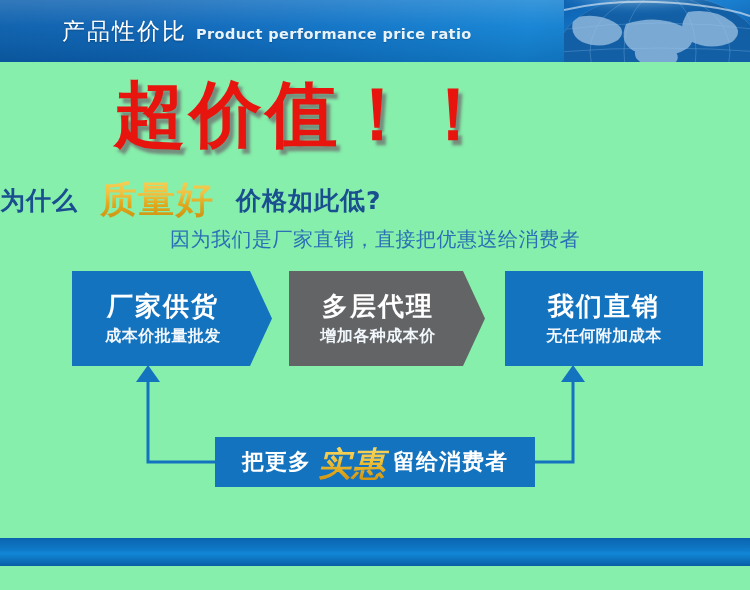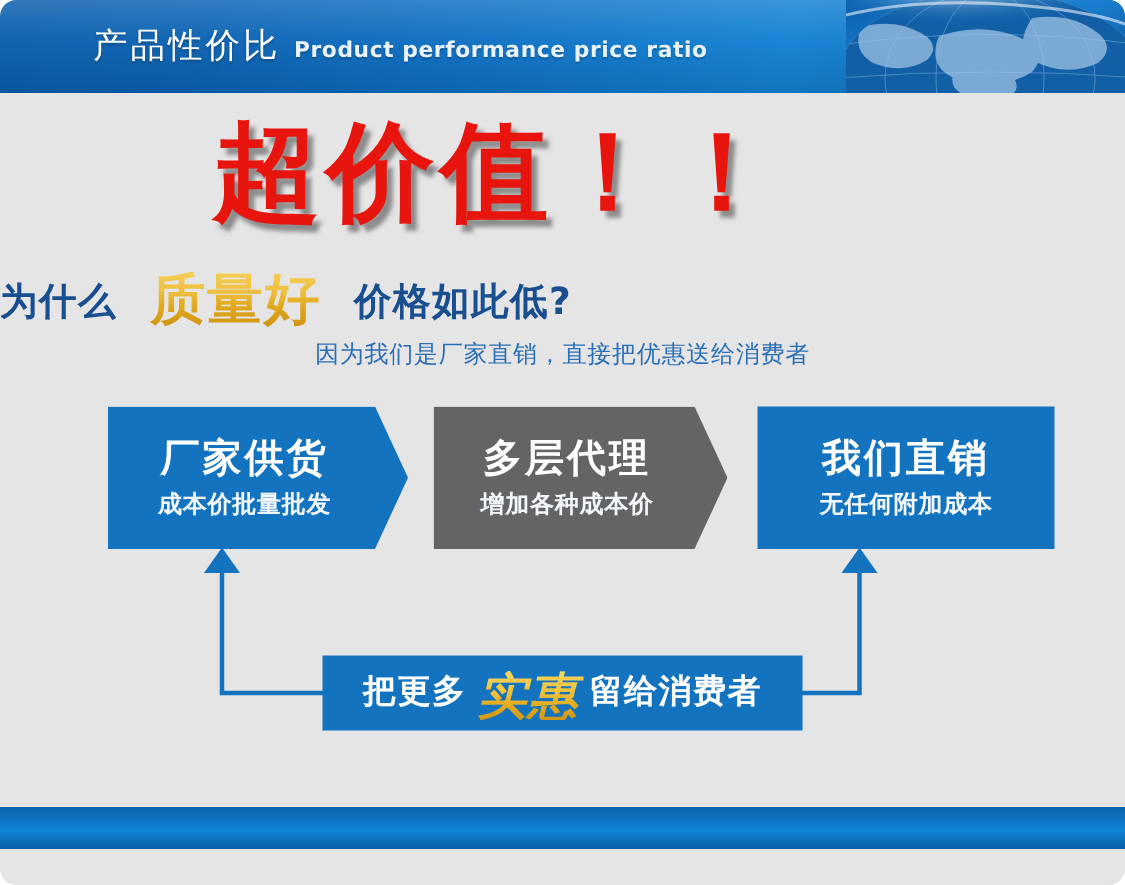--- a/index.html
+++ b/index.html
@@ -12,23 +12,22 @@
     height: 590px;
     font-family: "DejaVu Sans", "Liberation Sans", sans-serif;
     overflow: hidden;
     position: relative;
   }
 
   #page {
     position: relative;
     width: 750px;
     height: 590px;
-    background: #e5e5e5;
+    background: #86efac;
     overflow: hidden;
-    border-radius: 11px;
   }
 
   
   .header {
     position: absolute;
     left: 0; top: 0;
     width: 750px;
     height: 62px;
     background: linear-gradient(100deg, #0b5fad 0%, #0c63b4 18%, #0f73c6 45%, #1383d4 70%, #0e6ab8 100%);
     overflow: hidden;
@@ -83,21 +82,20 @@
     top: 78px;
     width: 607px;
     text-align: center;
     font-size: 72px;
     font-weight: bold;
     color: #e8140e;
     letter-spacing: 4px;
     line-height: 1;
     text-shadow: 4px 5px 3px rgba(110,110,110,0.75);
     white-space: nowrap;
-    padding-left: 28px;
   }
 
   
   .question-line {
     position: absolute;
     left: 0;
     top: 178px;
     width: 750px;
     display: flex;
     align-items: baseline;
@@ -127,21 +125,21 @@
   }
 
   
   .subsentence {
     position: absolute;
     left: 0;
     top: 226px;
     width: 750px;
     text-align: center;
     color: #2a6fb5;
-    font-size: 16px;
+    font-size: 20px;
     font-weight: 400;
     letter-spacing: 0.5px;
     line-height: 1.3;
     white-space: nowrap;
   }
 
   
   .flow {
     position: absolute;
     left: 0;

